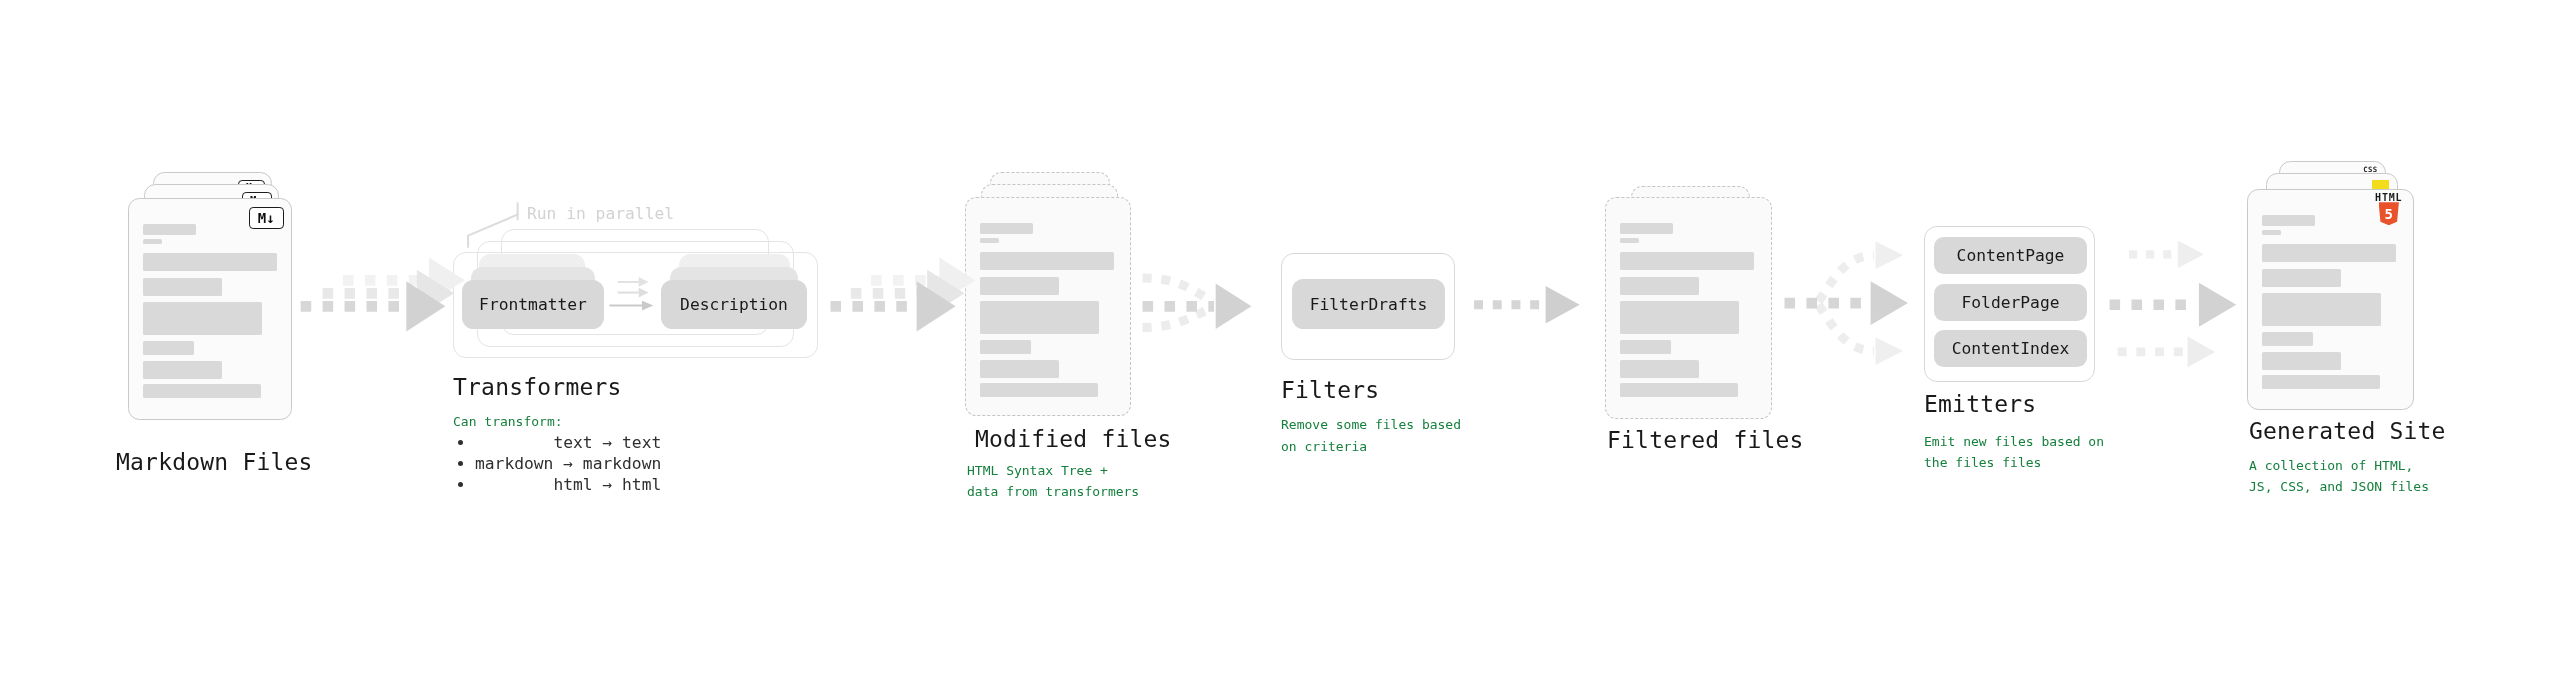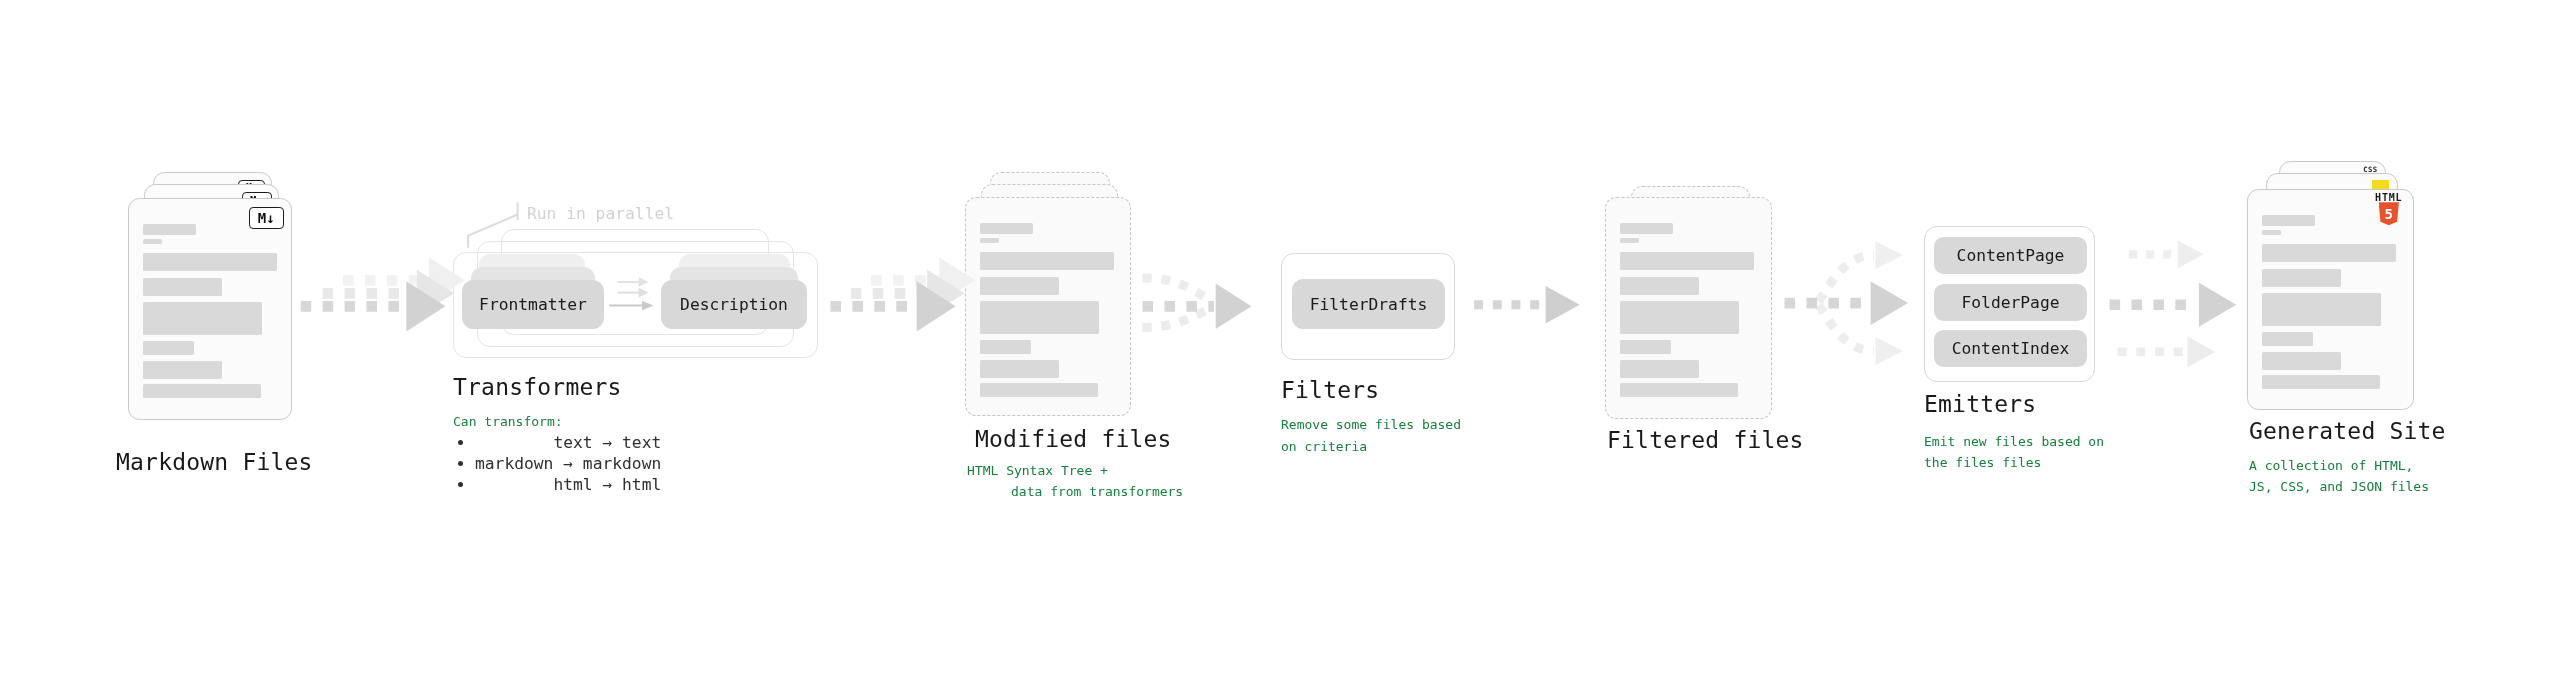--- a/index.html
+++ b/index.html
@@ -102,21 +102,21 @@
         <div class="bar" style="width:134px;height:18px;margin-top:9px"></div>
         <div class="bar" style="width:79px;height:18px;margin-top:6.5px"></div>
         <div class="bar" style="width:119px;height:32.5px;margin-top:6.5px"></div>
         <div class="bar" style="width:51px;height:14.6px;margin-top:5.7px"></div>
         <div class="bar" style="width:79px;height:18px;margin-top:5.7px"></div>
         <div class="bar" style="width:118px;height:14.6px;margin-top:4.9px"></div>
       </div>
     </div>
     <div class="title" style="left:967px;top:426px;margin-left:8px;">Modified files</div>
     <div class="body-text" style="left:967px;top:460px;">HTML Syntax Tree +</div>
-    <div class="body-text" style="left:967px;top:481px;margin-left:44px;">data from transformers</div>
+    <div class="body-text" style="left:967px;top:481px;">data from transformers</div>
   </div>
 
   <div>
     <div class="outline-box" style="left:1281px;top:253px;width:174px;height:107px;"></div>
     <div class="pill" style="left:1292px;top:279px;width:153px;height:50px;">FilterDrafts</div>
     <div class="title" style="left:1281px;top:377px;">Filters</div>
     <div class="body-text" style="left:1281px;top:414px;">Remove some files based</div>
     <div class="body-text" style="left:1281px;top:436px;">on criteria</div>
   </div>
 

